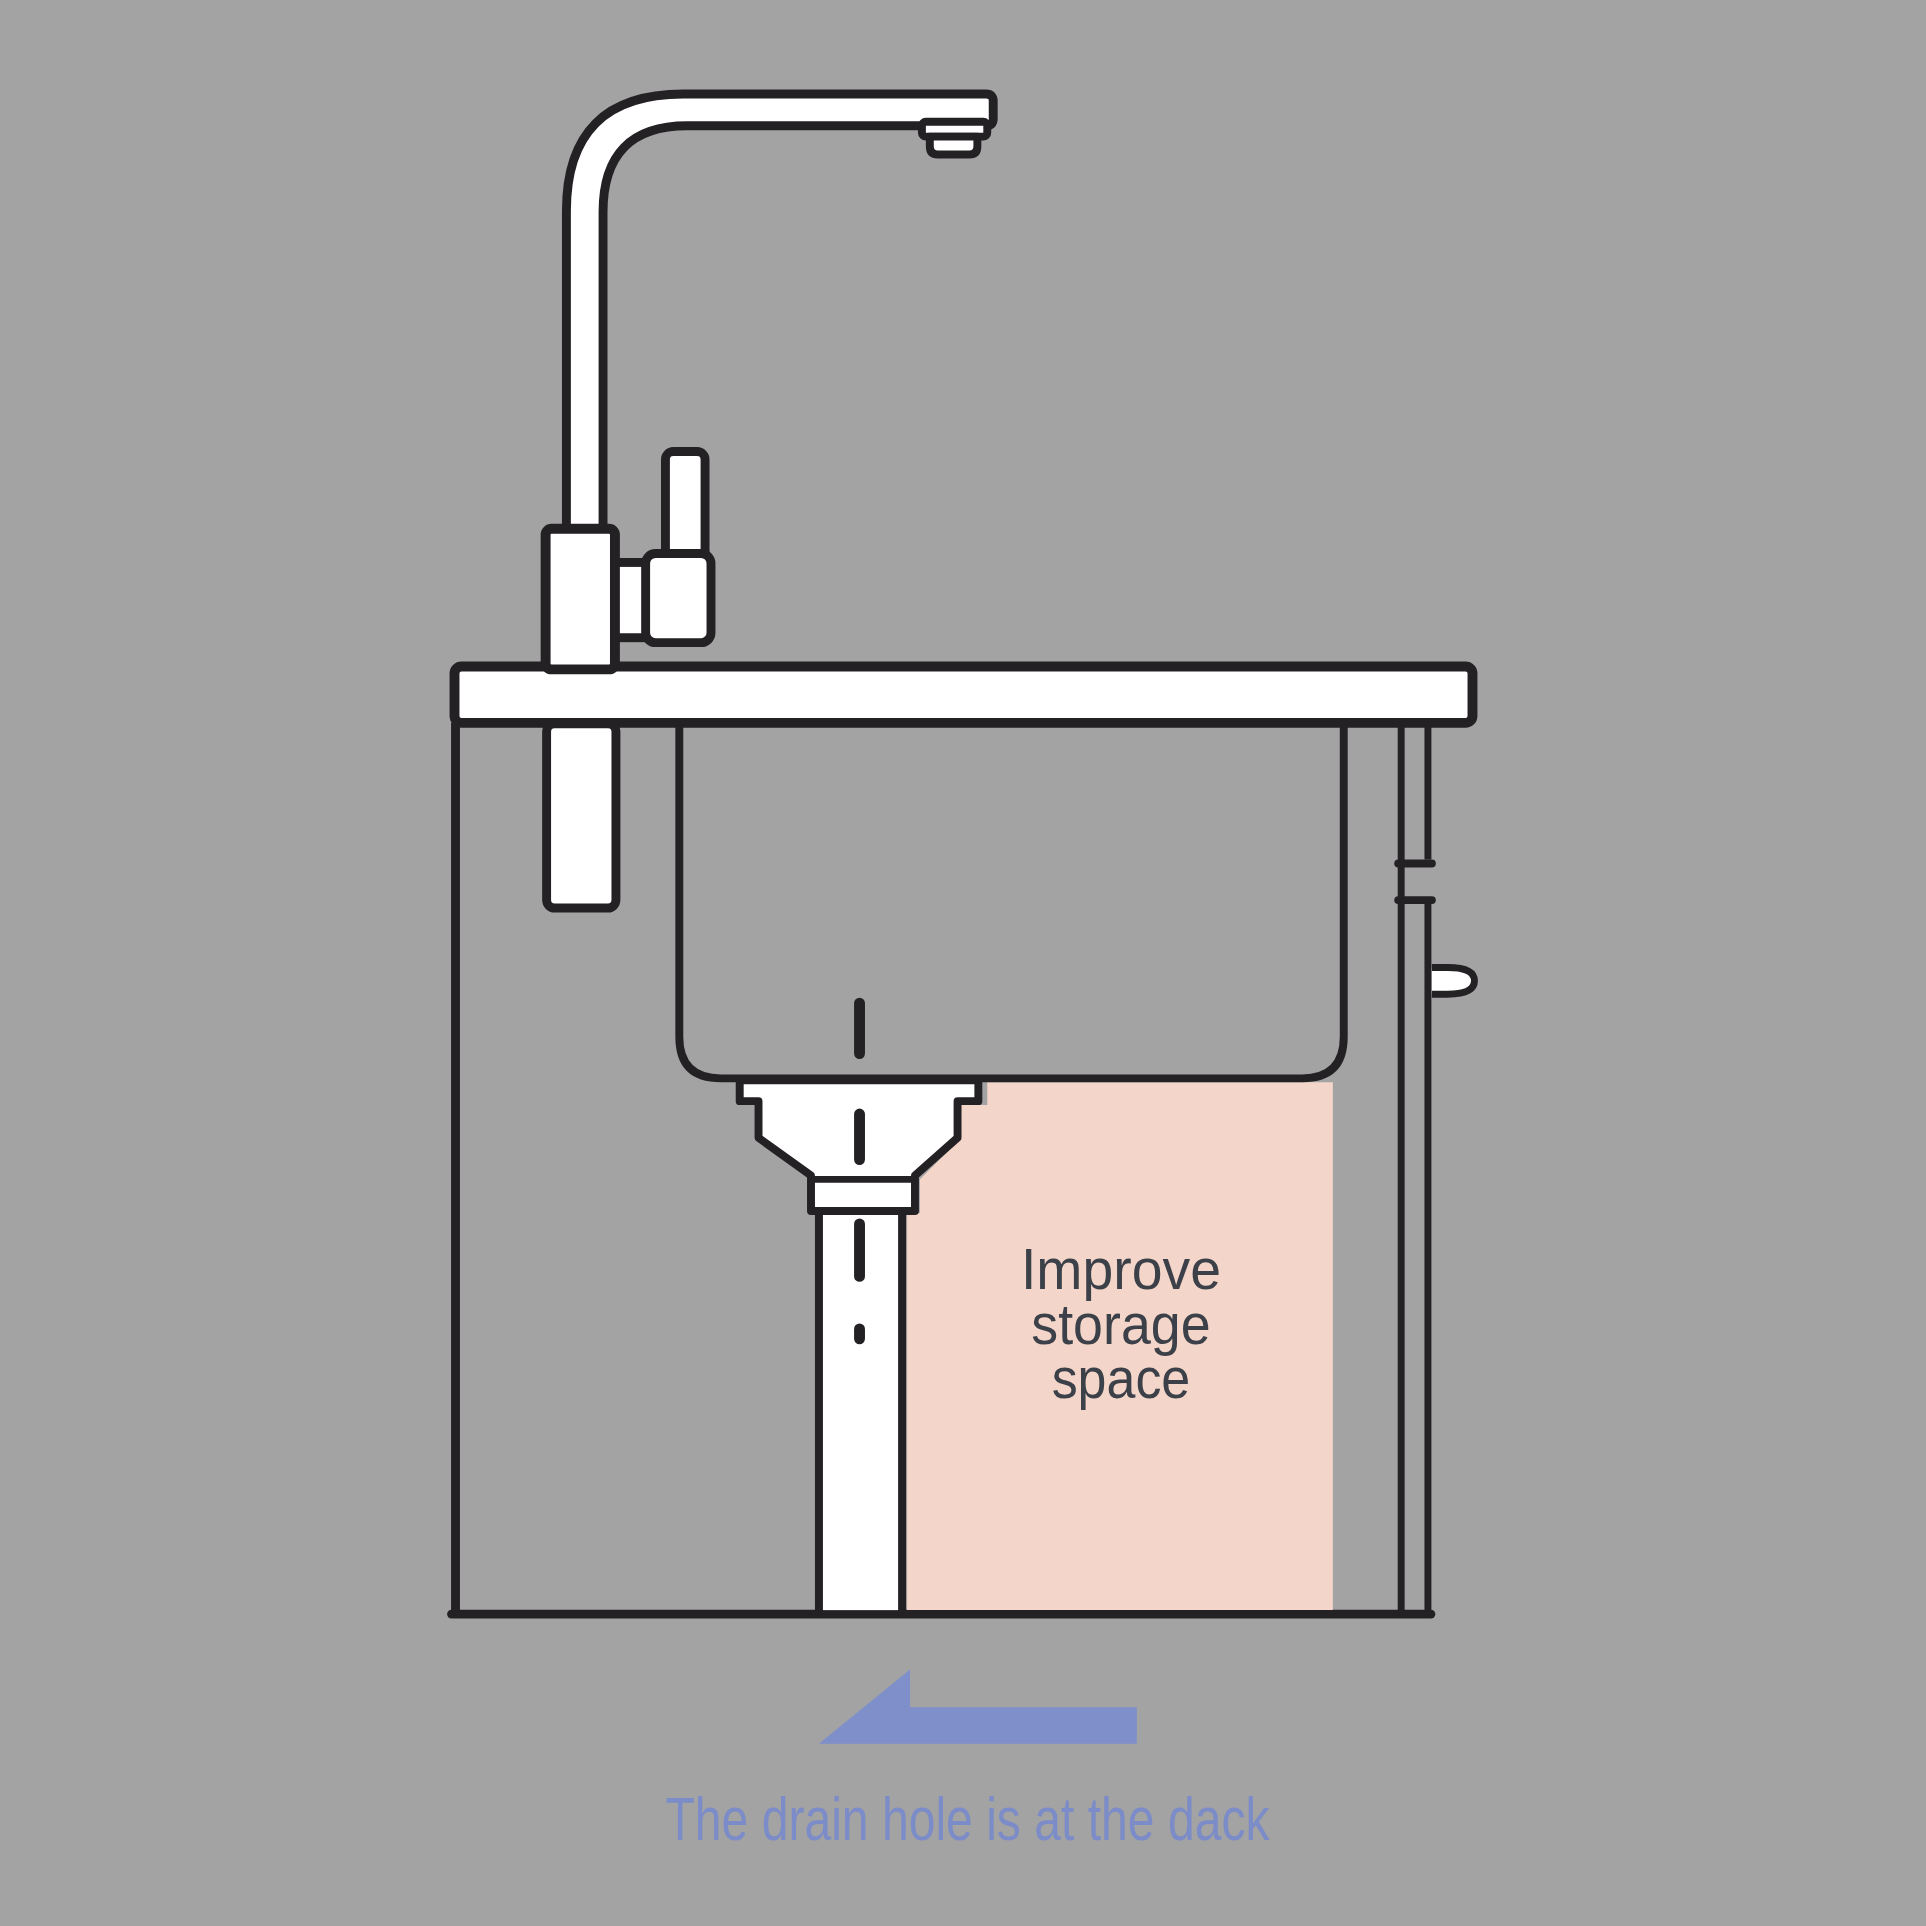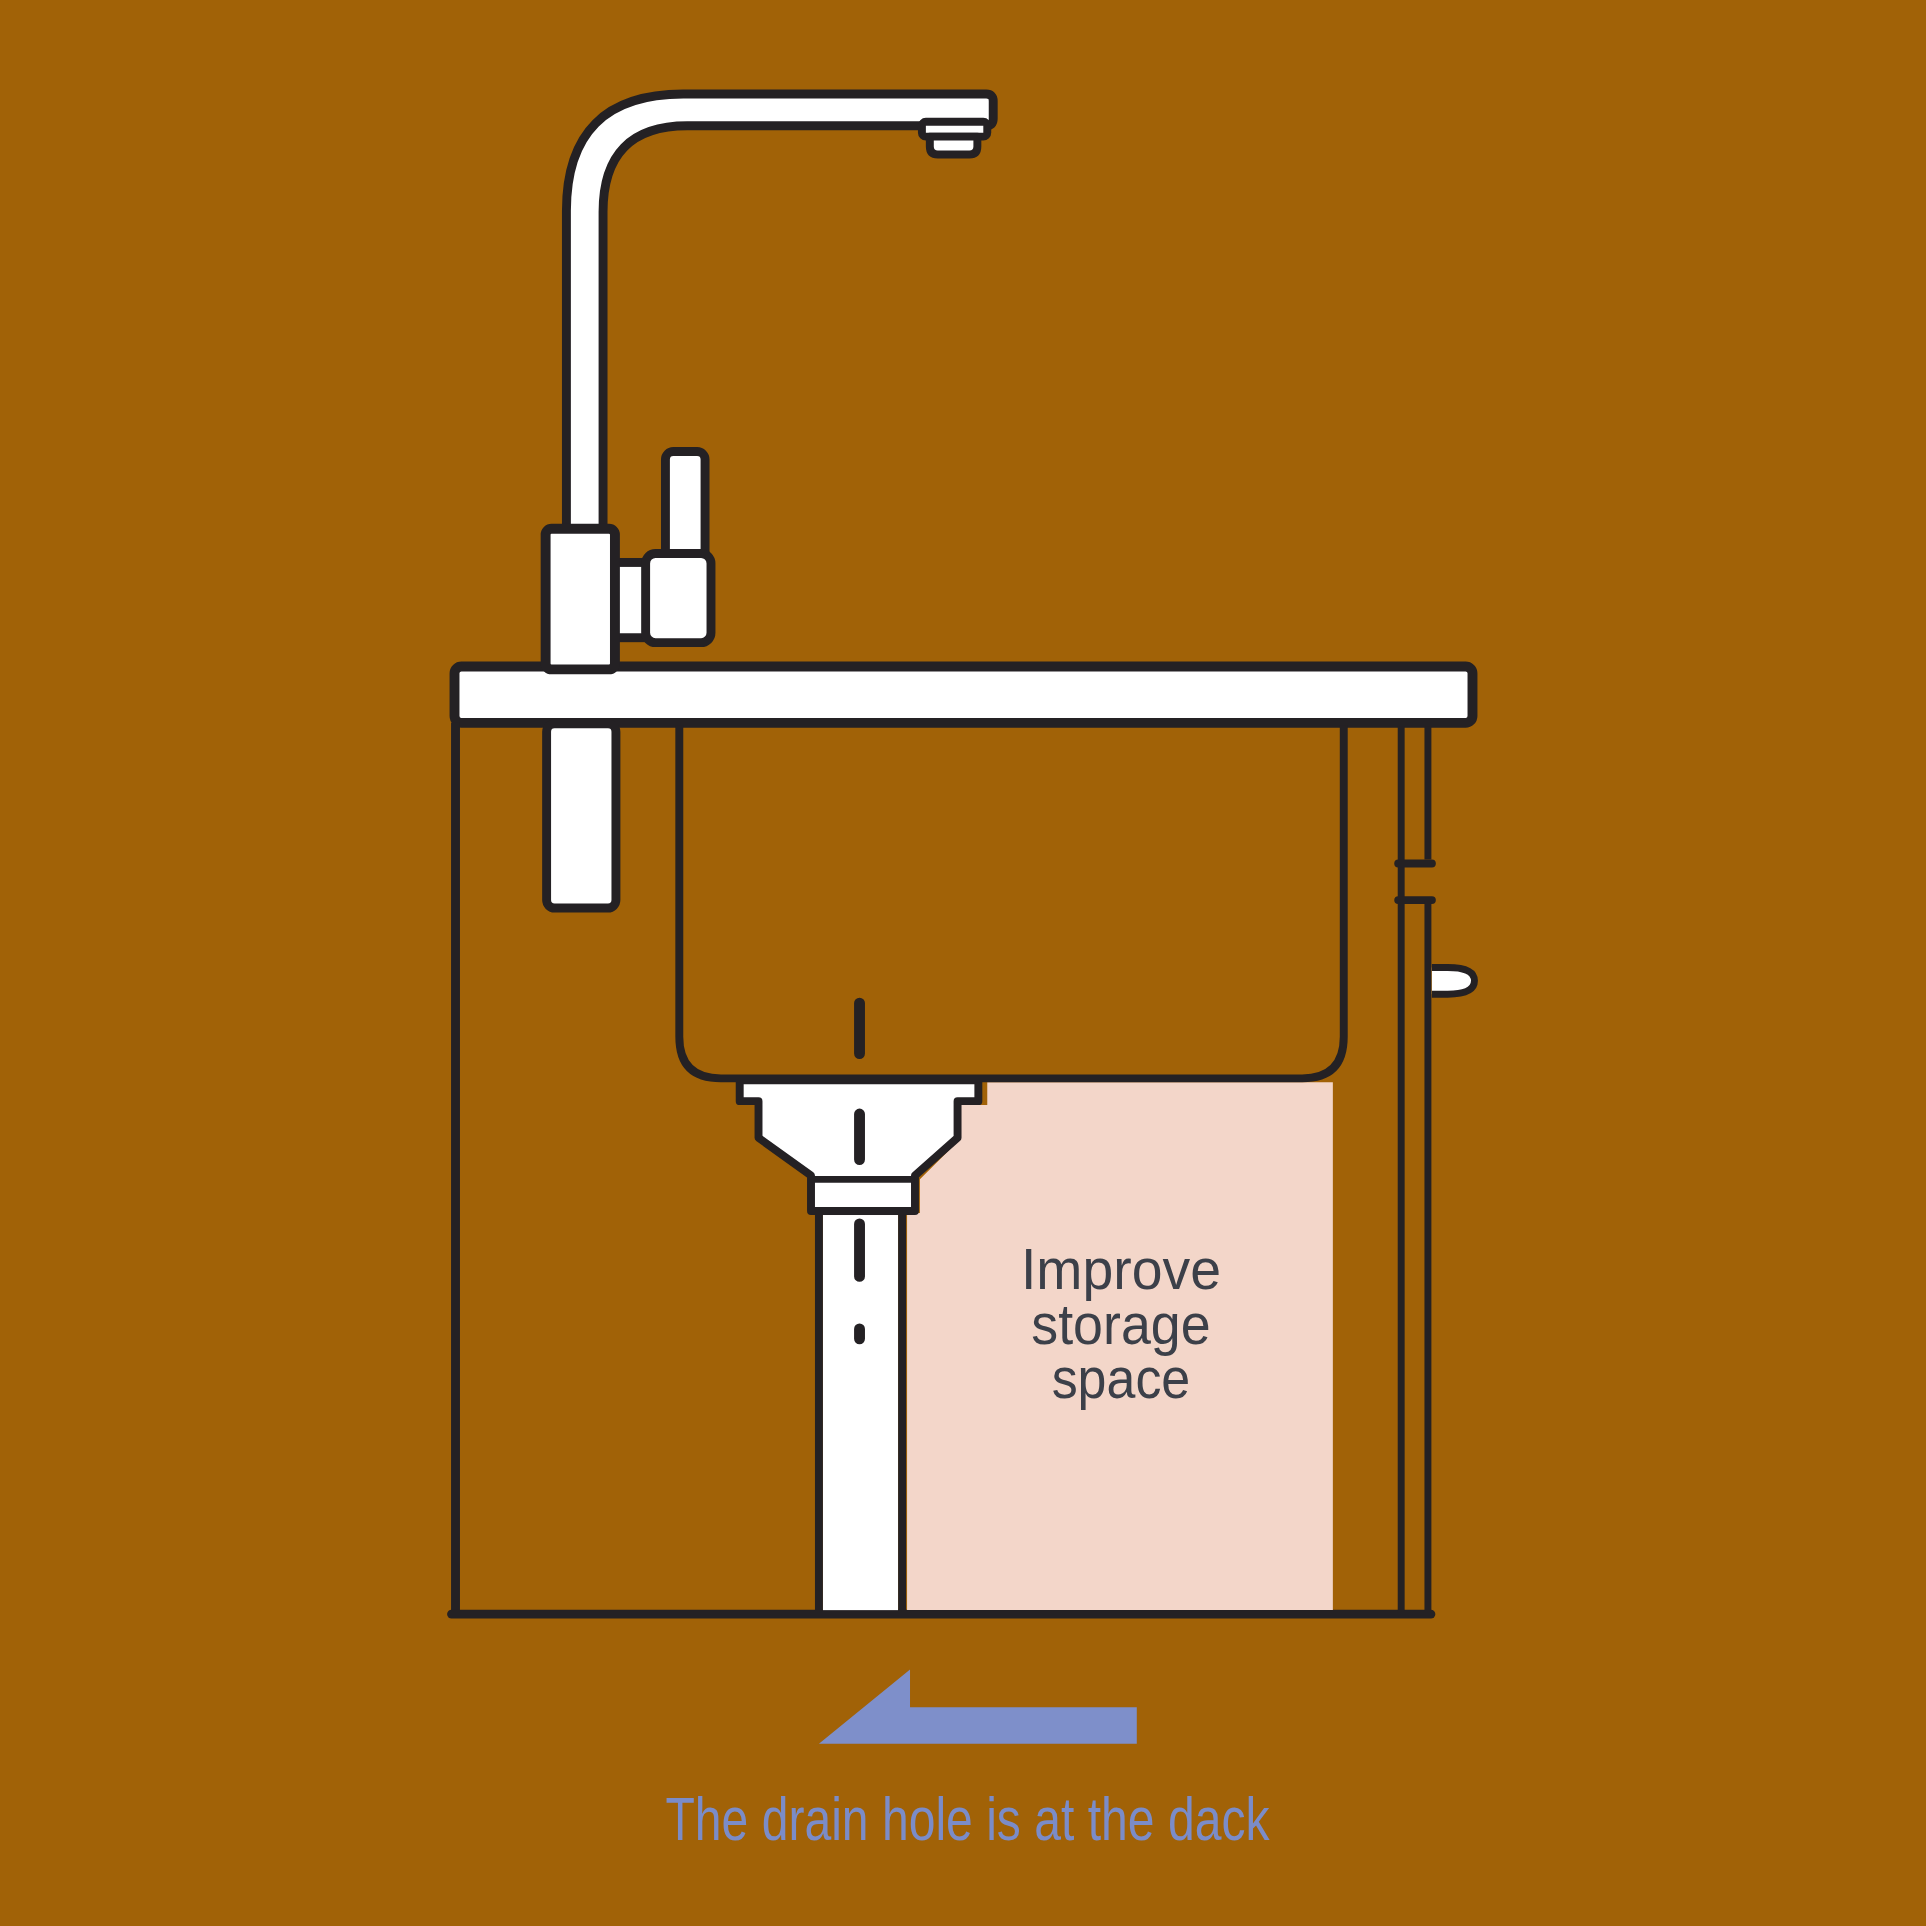--- a/index.html
+++ b/index.html
@@ -1,16 +1,16 @@
 <!DOCTYPE html>
 <html><head>
 <meta charset="utf-8">
 <style>
   html,body{margin:0;padding:0;background:#ffffff;}
-  .stage{width:1927px;height:1927px;position:relative;background:#a16207;overflow:hidden;}
+  .stage{width:1927px;height:1927px;position:relative;background:#a3a3a3;overflow:hidden;}
   svg{display:block;}
   .ln{stroke:#242124;fill:none;}
   .fillwhite{fill:#ffffff;stroke:#242124;}
   text{font-family:"Liberation Sans","DejaVu Sans",sans-serif;font-weight:500;}
   .label-line{font-size:58px;}
   .caption-line{font-size:62px;}
 </style>
 </head>
 <body>
 

